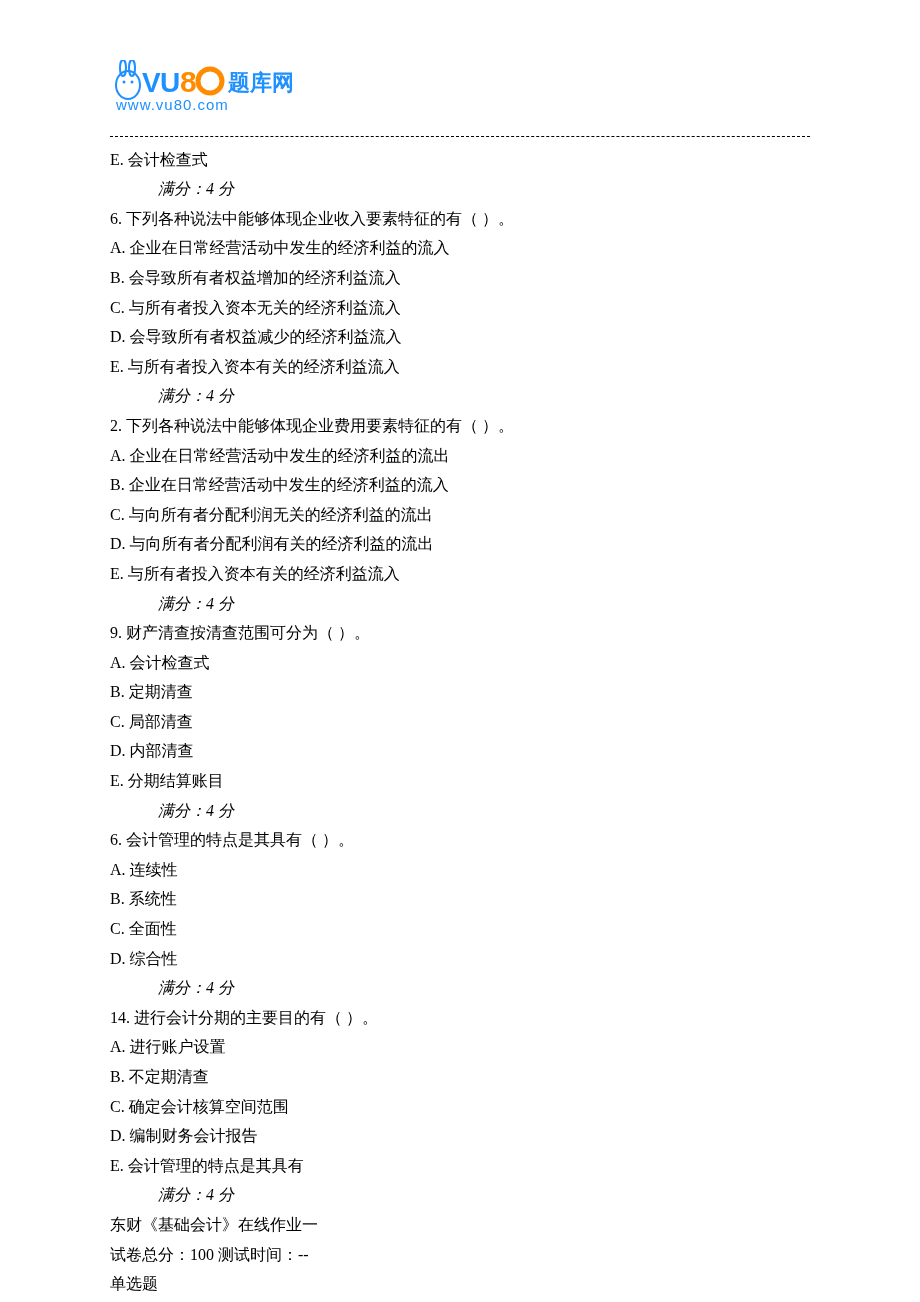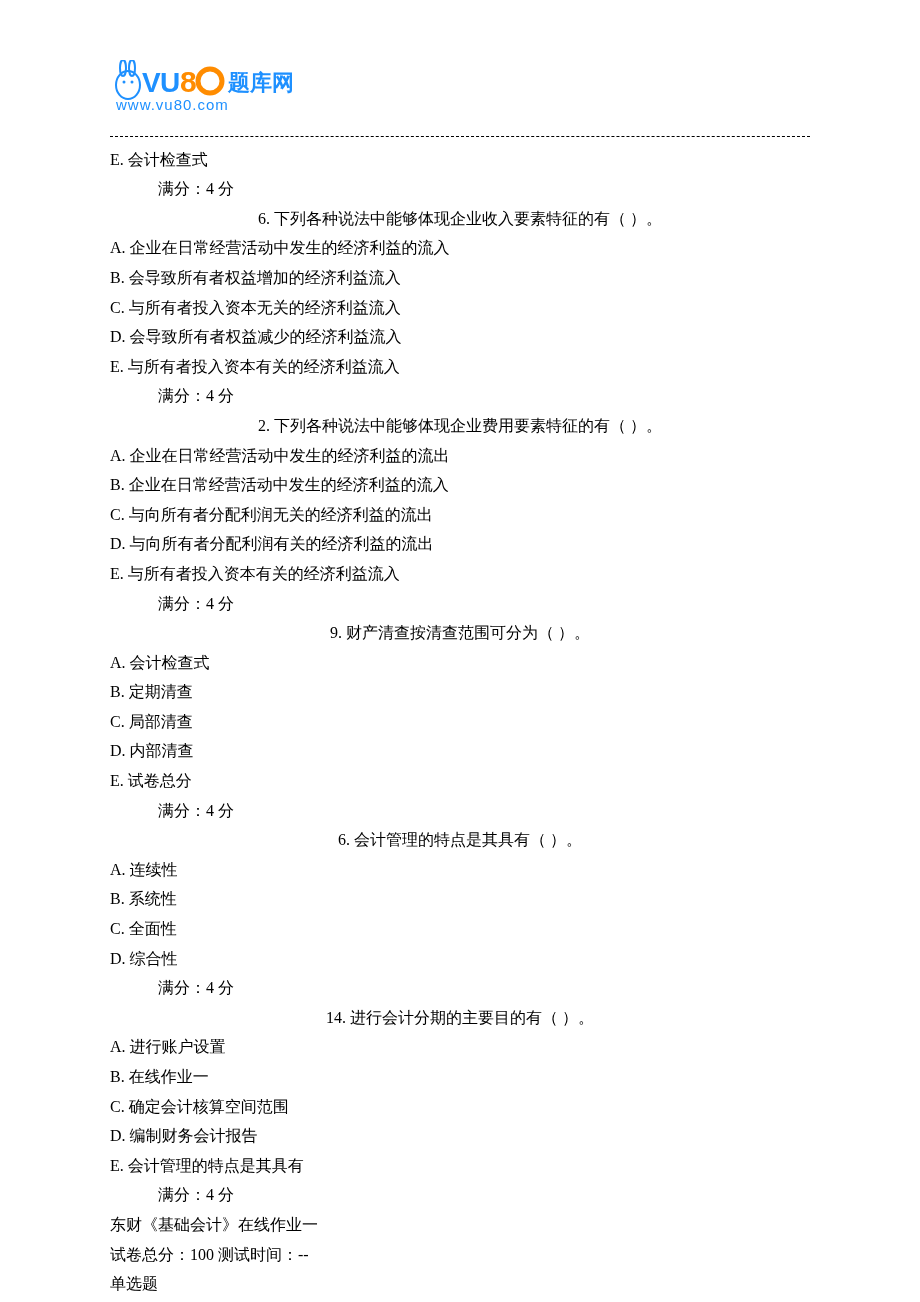--- a/index.html
+++ b/index.html
@@ -26,24 +26,24 @@
     .divider {
       border-top: 1.5px dashed #000;
       margin-bottom: 10px;
     }
     .line {
       margin-bottom: 4px;
     }
     .score-line {
       padding-left: 3em;
       margin-bottom: 4px;
+      font-style: italic;
     }
     .question-line {
       margin-bottom: 4px;
-      text-align: center;
     }
   </style>
 </head>
 <body>
 
 <div class="logo-container">
   <svg class="logo-svg" viewBox="0 0 200 60">
 
     <ellipse cx="18" cy="25" rx="12" ry="14" fill="none" stroke="#1e90ff" stroke-width="2"></ellipse>
     <ellipse cx="13" cy="8" rx="3" ry="8" fill="none" stroke="#1e90ff" stroke-width="2"></ellipse>
@@ -82,33 +82,33 @@
 <div class="line">C.  与向所有者分配利润无关的经济利益的流出</div>
 <div class="line">D.  与向所有者分配利润有关的经济利益的流出</div>
 <div class="line">E.  与所有者投入资本有关的经济利益流入</div>
 <div class="score-line">满分：4   分</div>
 
 <div class="question-line">9.   财产清查按清查范围可分为（ ）。</div>
 <div class="line">A.  会计检查式</div>
 <div class="line">B.  定期清查</div>
 <div class="line">C.  局部清查</div>
 <div class="line">D.  内部清查</div>
-<div class="line">E.  试卷总分</div>
+<div class="line">E.  分期结算账目</div>
 <div class="score-line">满分：4   分</div>
 
 <div class="question-line">6.   会计管理的特点是其具有（ ）。</div>
 <div class="line">A.  连续性</div>
 <div class="line">B.  系统性</div>
 <div class="line">C.  全面性</div>
 <div class="line">D.  综合性</div>
 <div class="score-line">满分：4   分</div>
 
 <div class="question-line">14.   进行会计分期的主要目的有（ ）。</div>
 <div class="line">A.  进行账户设置</div>
-<div class="line">B.  在线作业一</div>
+<div class="line">B.  不定期清查</div>
 <div class="line">C.  确定会计核算空间范围</div>
 <div class="line">D.  编制财务会计报告</div>
 <div class="line">E.  会计管理的特点是其具有</div>
 <div class="score-line">满分：4   分</div>
 
 <div class="line">东财《基础会计》在线作业一</div>
 <div class="line">试卷总分：100           测试时间：--</div>
 <div class="line">单选题</div>
 <div class="line">多选题</div>
 

